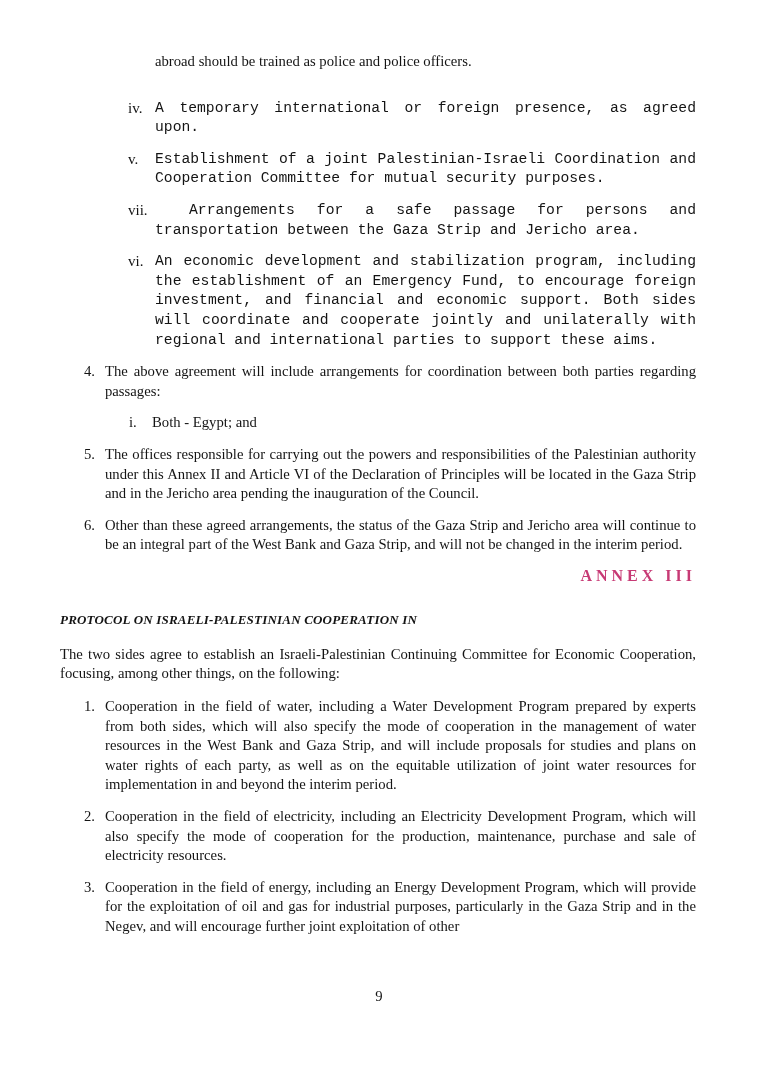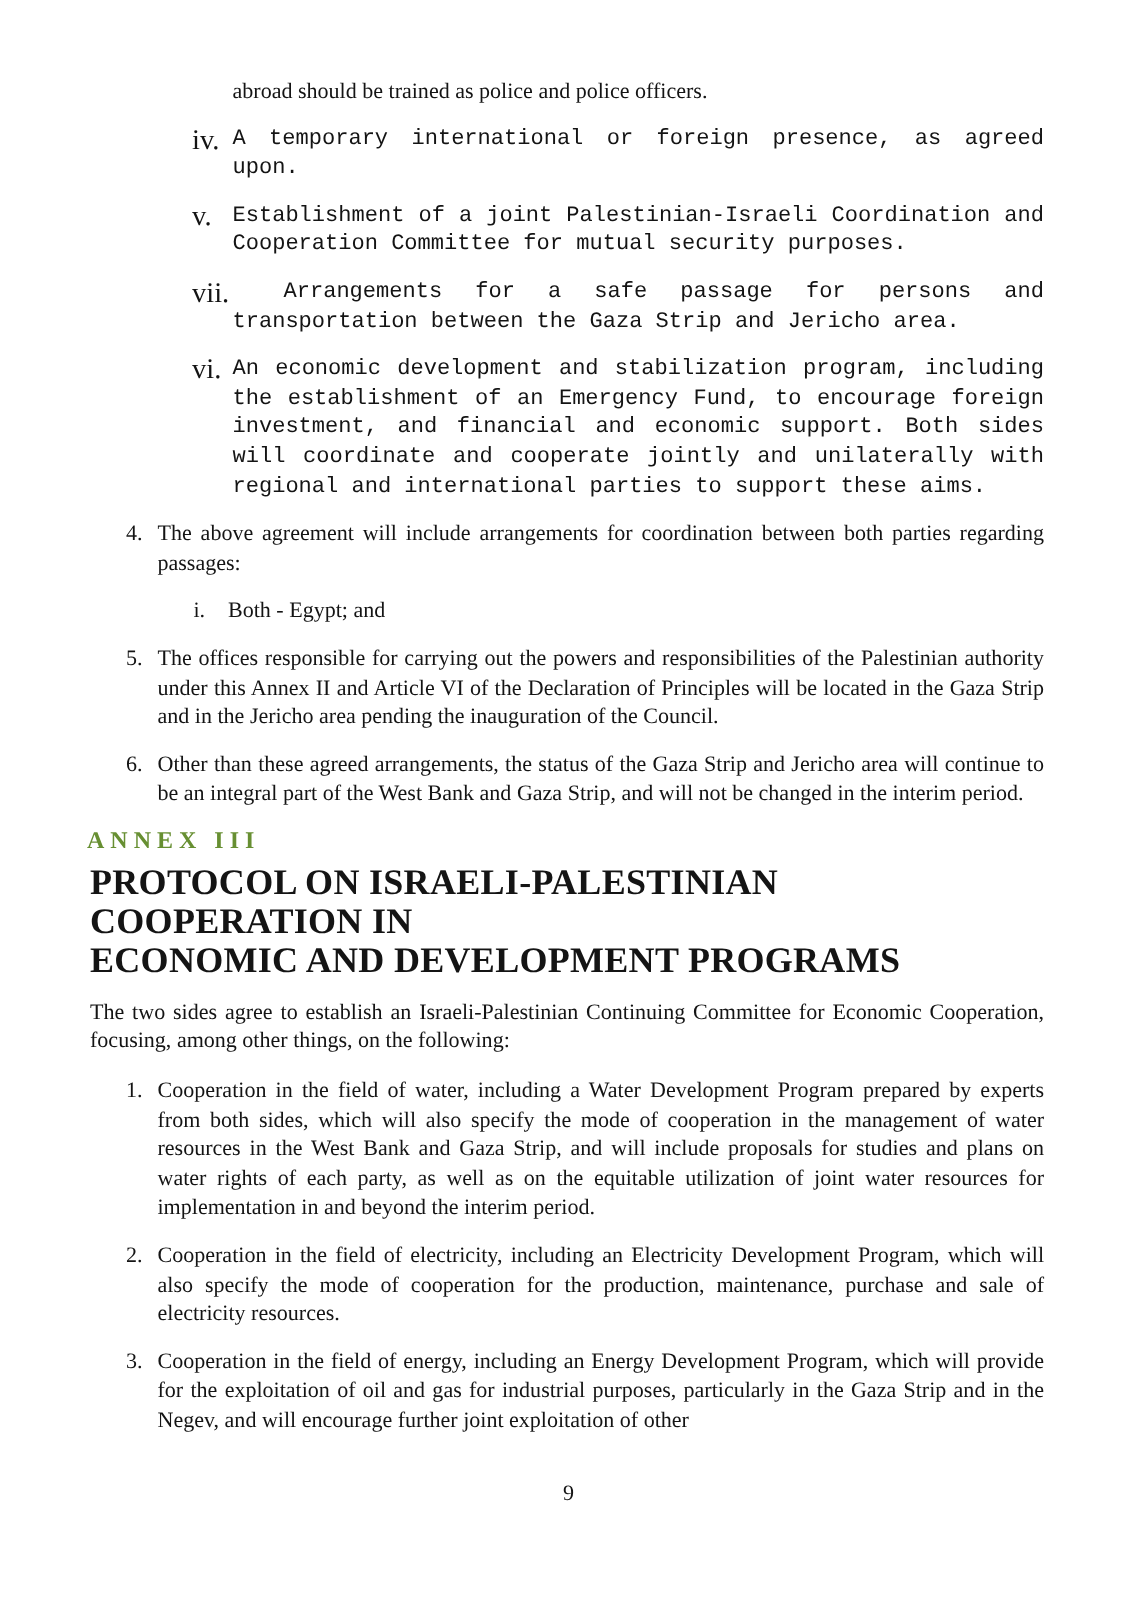--- a/index.html
+++ b/index.html
@@ -13,52 +13,54 @@
   }
   .page {
     position: relative;
     width: 758px; height: 1078px;
     padding: 52px 62px 0 60px;
     background: #ffffff;
   }
   .content { width: 636px; }
   .txt, .cont-line, .intro { font-size: 14.7px; line-height: 19.6px; }
 
-  .cont-line { margin-left: 95px; margin-bottom: 12px; font-family: Liberation Serif, serif; }
+  .cont-line { margin-left: 95px; margin-bottom: 27px; font-family: Liberation Serif, serif; }
 
   .ritem { position: relative; margin-left: 95px; margin-bottom: 12px; }
-  .ritem .num { position: absolute; left: -27px; font-size: 19px; line-height: 19.6px; }
+  .ritem .num { position: absolute; left: -27px; font-size: 15px; line-height: 19.6px; }
   .ritem .txt { display: block; text-align: justify; font-family: Liberation Mono, monospace; }
   .ritem.gap .txt { text-indent: 34px; }
 
   .nitem { position: relative; margin-left: 45px; margin-bottom: 12px; }
   .nitem .num { position: absolute; left: -21px; font-size: 14.7px; line-height: 19.6px; }
   .nitem .txt { display: block; text-align: justify; }
 
   .subitem { position: relative; margin-left: 92px; margin-bottom: 12px; }
   .subitem .num { position: absolute; left: -23px; font-size: 14.7px; line-height: 19.6px; }
   .subitem .txt { display: block; }
 
   .stamp {
     margin-top: 6px;
     margin-left: -2px;
     font-size: 16px;
     font-weight: bold;
     letter-spacing: 4px;
-    color: #4d7c0f;
+    color: #be185d;
     opacity: 0.85;
     font-family: "Liberation Serif", serif;
+    text-align: right;
   }
   .title {
-    margin-top: 6px;
+    margin-top: 22px;
     margin-bottom: 12px;
-    font-size: 24px;
+    font-size: 13px;
     font-weight: bold;
     line-height: 26px;
     letter-spacing: 0.2px;
+    font-style: italic;
   }
   .intro { margin-bottom: 13px; text-align: justify; }
 
   .page-number {
     position: absolute;
     left: 0; right: 0;
     top: 988px;
     text-align: center;
     font-size: 14.7px;
   }
@@ -107,21 +109,21 @@
       <span class="txt">The offices responsible for carrying out the powers and responsibilities of the Palestinian authority under this Annex II and Article VI of the Declaration of Principles will be located in the Gaza Strip and in the Jericho area pending the inauguration of the Council.</span>
     </div>
 
     <div class="nitem">
       <span class="num">6.</span>
       <span class="txt">Other than these agreed arrangements, the status of the Gaza Strip and Jericho area will continue to be an integral part of the West Bank and Gaza Strip, and will not be changed in the interim period.</span>
     </div>
 
     <div class="stamp">ANNEX III</div>
 
-    <h1 class="title"><span>PROTOCOL ON ISRAELI-PALESTINIAN COOPERATION IN</span><br><span>ECONOMIC AND DEVELOPMENT PROGRAMS</span></h1>
+    <h1 class="title"><span>PROTOCOL ON ISRAELI-PALESTINIAN COOPERATION IN</span><br></h1>
 
     <p class="intro">The two sides agree  to establish an Israeli-Palestinian Continuing Committee for Economic Cooperation, focusing, among other things, on the following:</p>
 
     <div class="nitem">
       <span class="num">1.</span>
       <span class="txt">Cooperation in the field of water, including a Water Development Program prepared by experts from both sides, which will also specify the mode of cooperation in the management of water resources in the West Bank and Gaza Strip, and will include proposals for studies and plans on water rights of each party, as well as on the equitable utilization of joint water resources for implementation in and beyond the interim period.</span>
     </div>
 
     <div class="nitem">
       <span class="num">2.</span>

